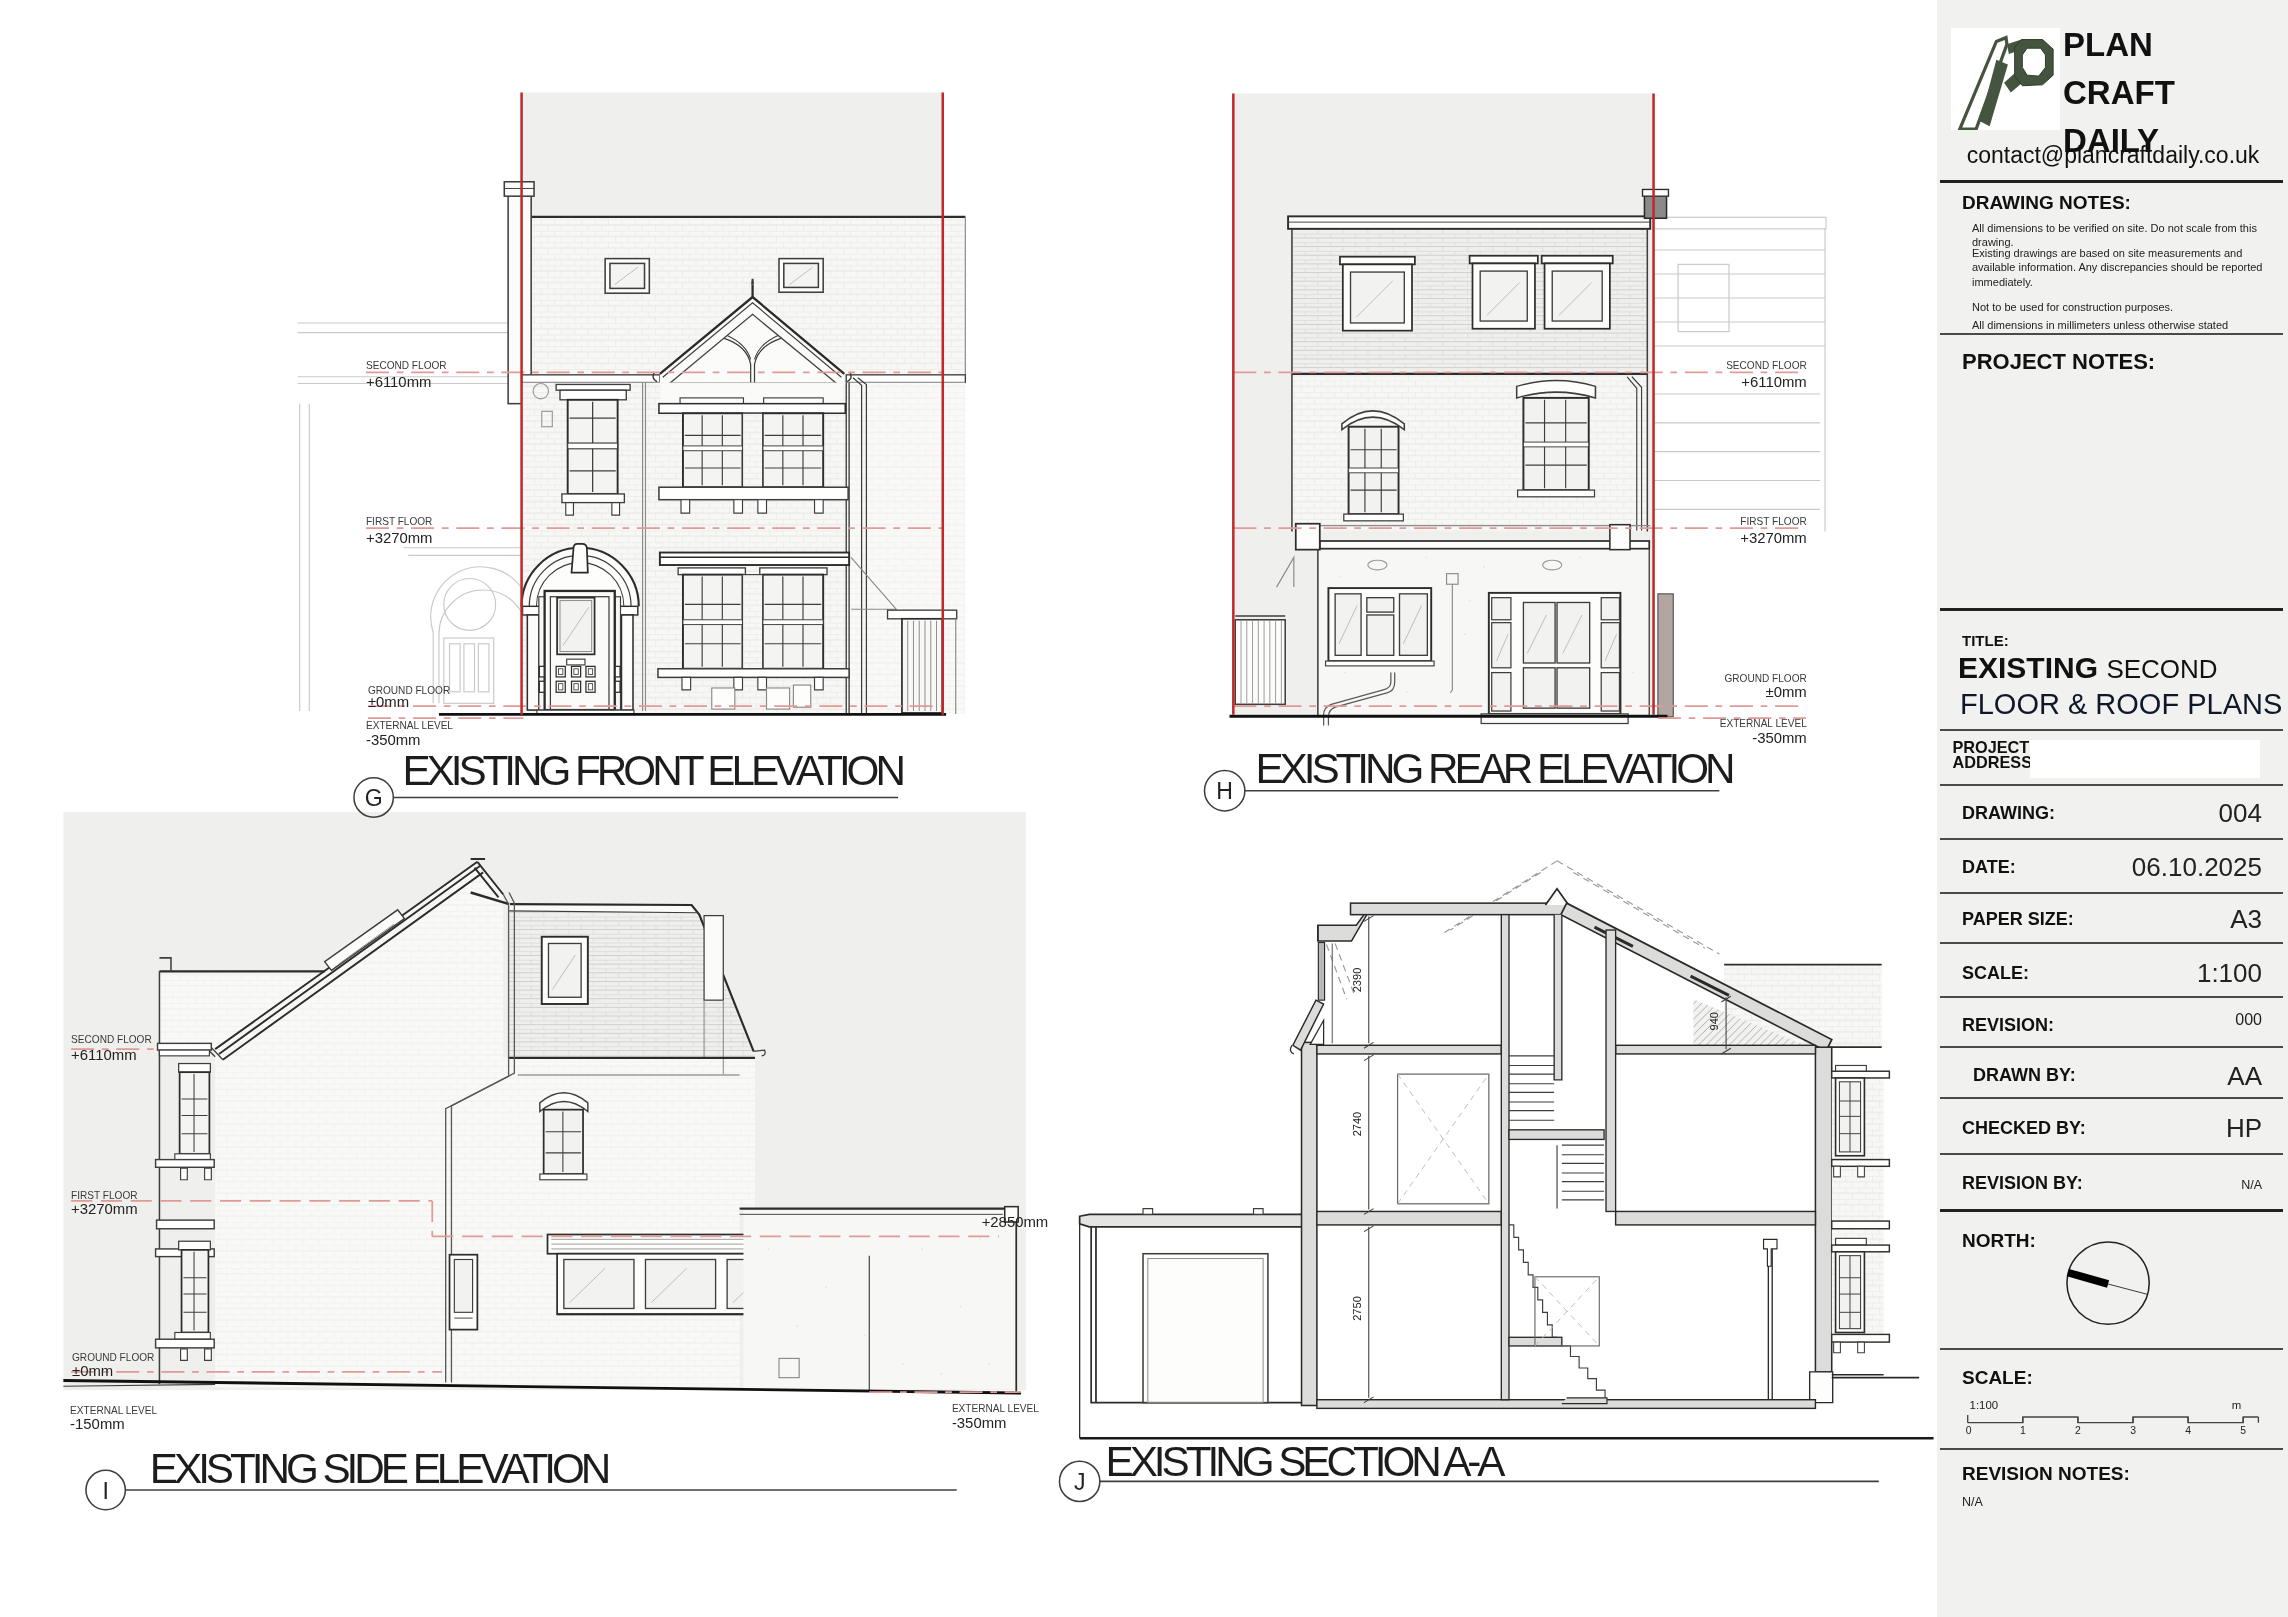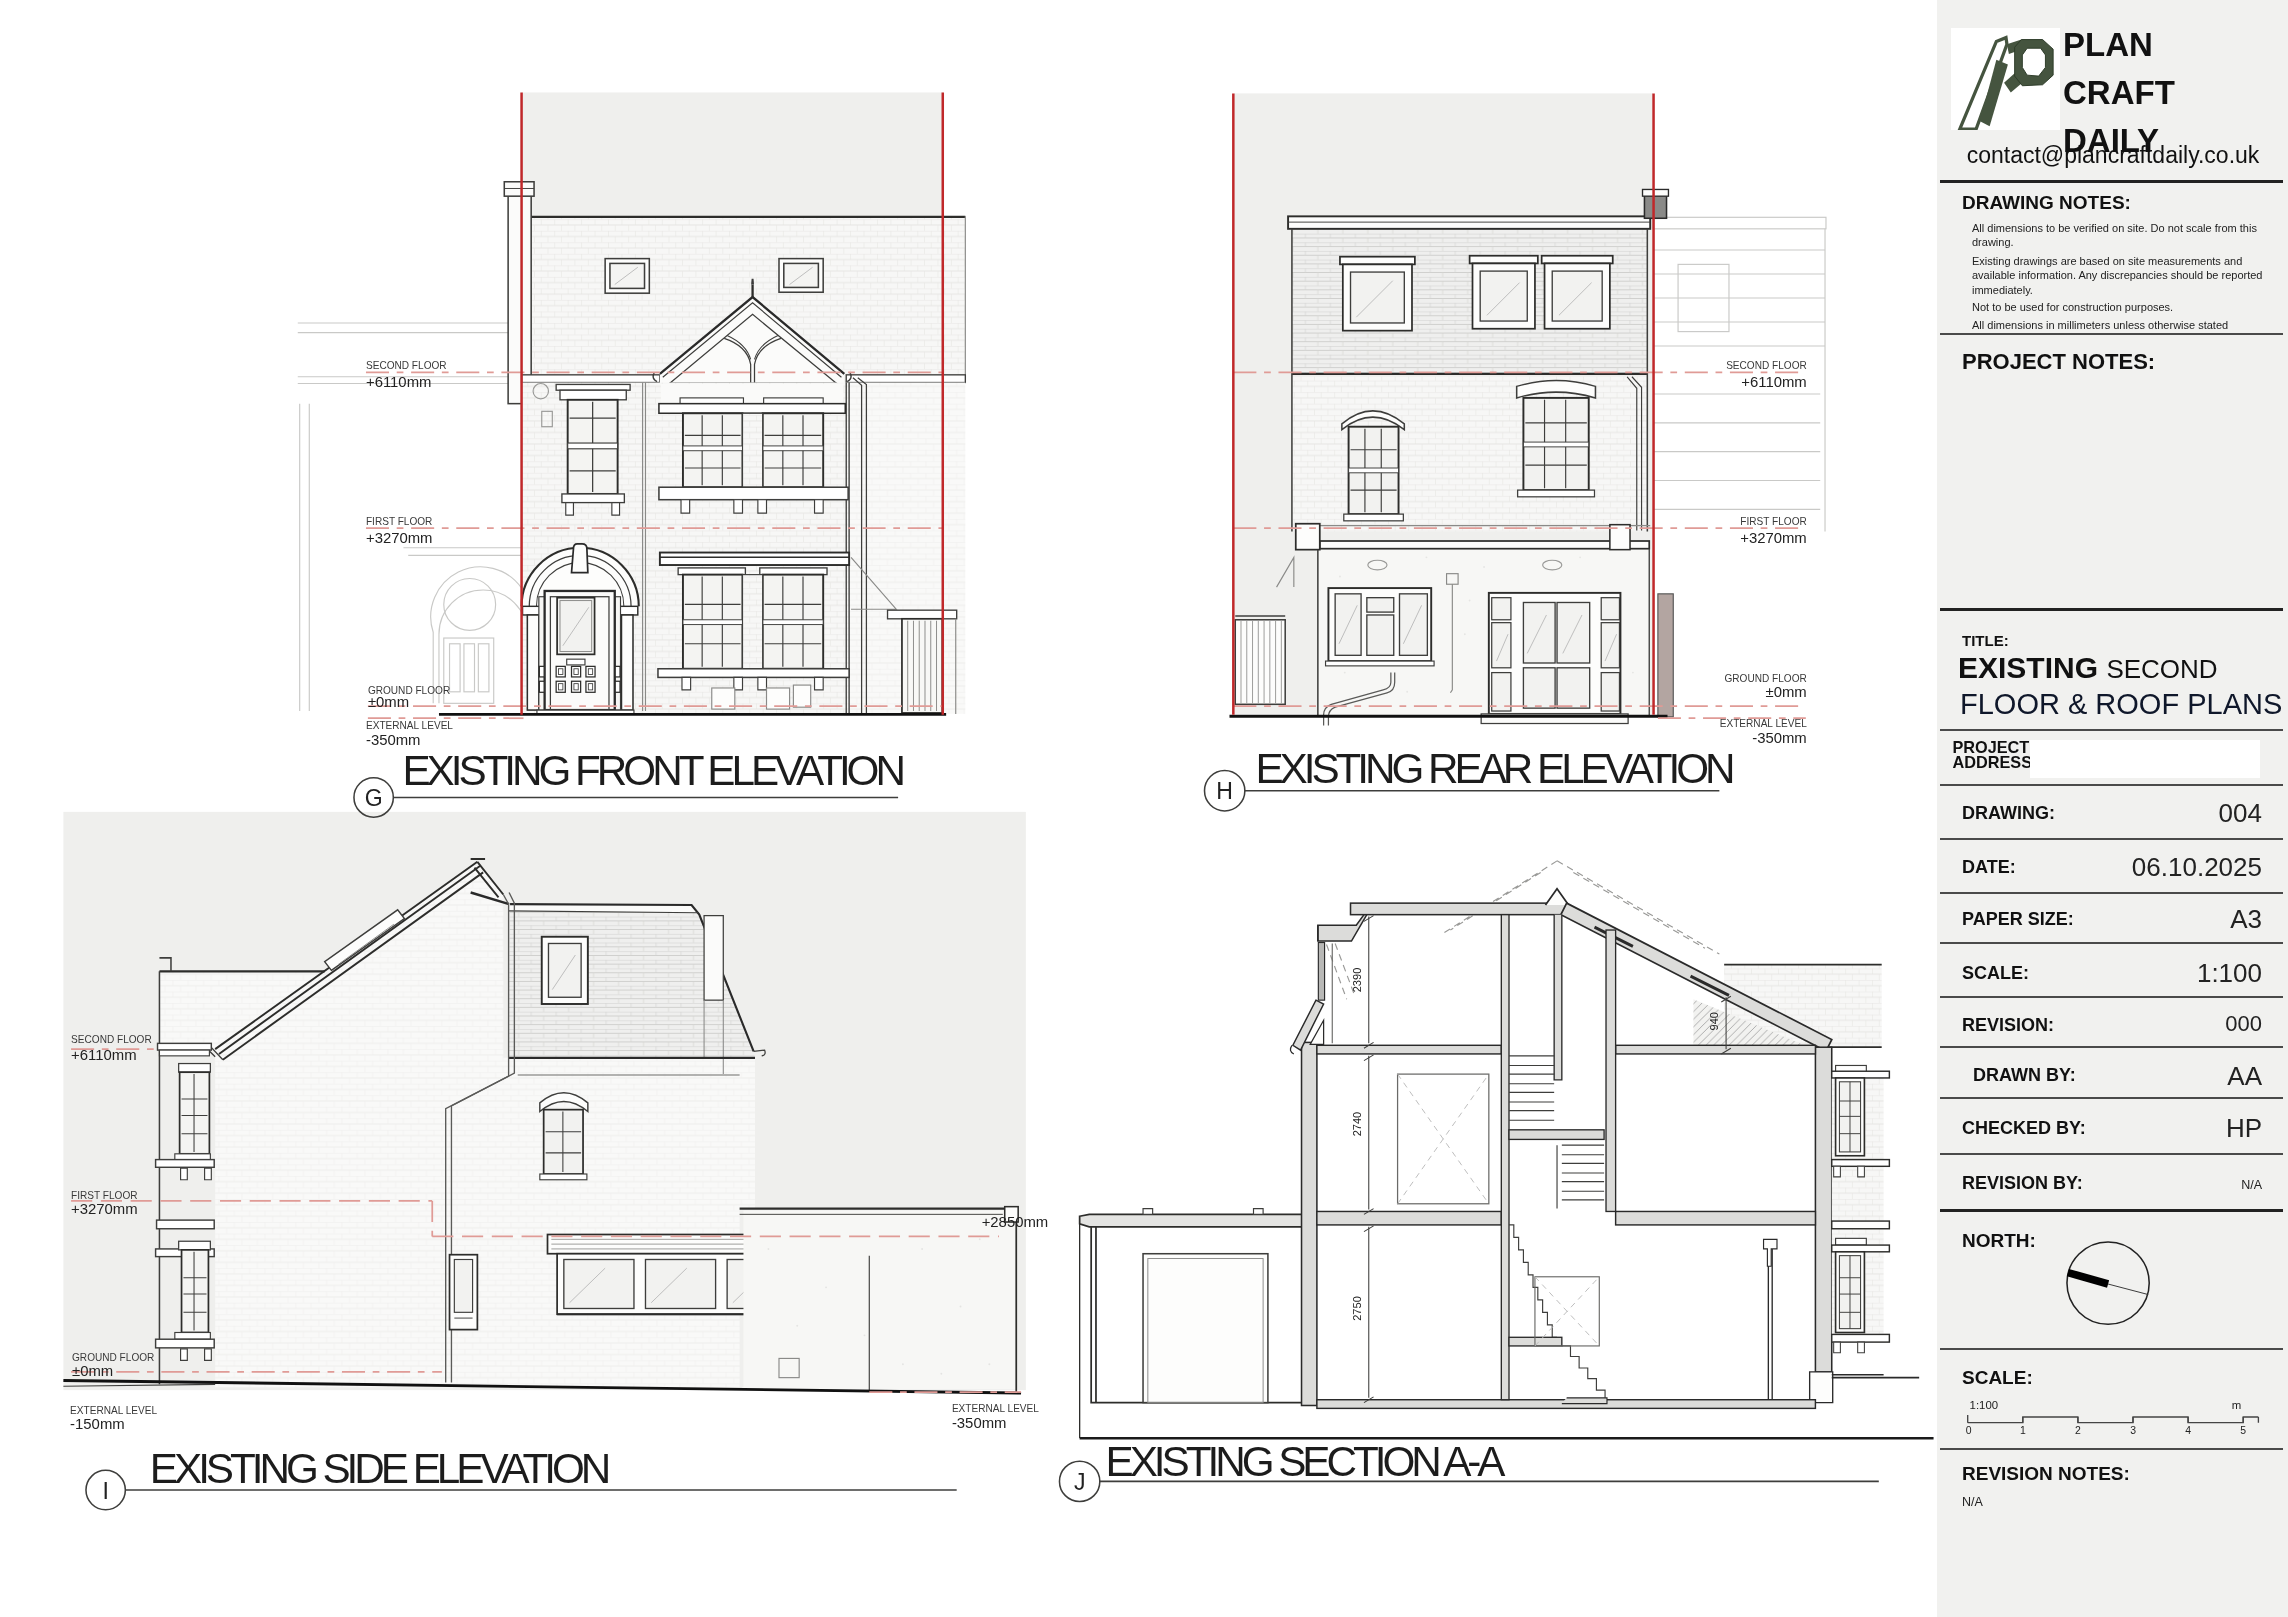--- a/index.html
+++ b/index.html
@@ -604,21 +604,21 @@
     <path d="M47 33 L59 38 L40 102 L30 97 Z" fill="#45543f"></path>
     <path d="M58 17 L73 12 L74 22 L60 27 Z" fill="#45543f"></path>
     <path d="M66 47 L74 57 L62 67 L55 57 Z" fill="#45543f"></path>
     <path fill-rule="evenodd" d="M73 12 L95 12 L106 22 L106 49 L95 59 L74 60 L66 50 L66 20 Z M79 21 L93 21 L98 28 L98 41 L91 50 L79 49 L74 41 L74 28 Z" fill="#45543f" stroke="#2c3a28" stroke-width="1"></path>
   </svg>
   <div class="lbl" style="left:126px;top:21px;font-size:33px;line-height:48px;letter-spacing:0px;">PLAN<br>CRAFT<br>DAILY</div>
   <div style="position:absolute;left:0;top:142px;width:352px;text-align:center;font-size:23px;color:#111;">contact@plancraftdaily.co.uk</div>
   <div class="rule" style="top:180px;height:2.9px;background:#222;"></div>
   <div class="lbl" style="left:25px;top:192px;font-size:19px;">DRAWING NOTES:</div>
   <div class="note" style="top:221px;">All dimensions to be verified on site. Do not scale from this drawing.</div>
-  <div class="note" style="top:254px;">Existing drawings are based on site measurements and available information. Any discrepancies should be reported immediately.</div>
+  <div class="note" style="top:246px;">Existing drawings are based on site measurements and available information. Any discrepancies should be reported immediately.</div>
   <div class="note" style="top:300px;">Not to be used for construction purposes.</div>
   <div class="note" style="top:318px;">All dimensions in millimeters unless otherwise stated</div>
   <div class="rule" style="top:333px;"></div>
   <div class="lbl" style="left:25px;top:349px;font-size:22px;">PROJECT NOTES:</div>
   <div class="rule" style="top:608px;height:2.9px;background:#222;"></div>
   <div class="lbl" style="left:25px;top:632px;font-size:15px;">TITLE:</div>
   <div style="position:absolute;left:21px;top:651px;font-size:30px;color:#111;"><b>EXISTING</b> <span style="font-size:26px;">SECOND</span></div>
   <div style="position:absolute;left:23px;top:688px;font-size:29px;color:#0f172a;">FLOOR &amp; ROOF PLANS</div>
   <div class="rule" style="top:729px;"></div>
   <div class="lbl" style="left:15.4px;top:740px;font-size:16.3px;line-height:15.4px;">PROJECT<br>ADDRESS</div>
@@ -630,21 +630,21 @@
   <div class="lbl" style="left:25px;top:857px;font-size:18px;">DATE:</div>
   <div class="val" style="top:852px;font-size:26px;">06.10.2025</div>
   <div class="rule" style="top:892px;"></div>
   <div class="lbl" style="left:25px;top:909px;font-size:18px;">PAPER SIZE:</div>
   <div class="val" style="top:904px;font-size:26px;">A3</div>
   <div class="rule" style="top:942px;"></div>
   <div class="lbl" style="left:25px;top:963px;font-size:18px;">SCALE:</div>
   <div class="val" style="top:958px;font-size:26px;">1:100</div>
   <div class="rule" style="top:996px;"></div>
   <div class="lbl" style="left:25px;top:1015px;font-size:18px;">REVISION:</div>
-  <div class="val" style="top:1011px;font-size:22px;">000</div>
+  <div class="val" style="top:1011px;font-size:16px;">000</div>
   <div class="rule" style="top:1046px;"></div>
   <div class="lbl" style="left:36px;top:1065px;font-size:18px;">DRAWN BY:</div>
   <div class="val" style="top:1061px;font-size:26px;">AA</div>
   <div class="rule" style="top:1097px;"></div>
   <div class="lbl" style="left:25px;top:1118px;font-size:18px;">CHECKED BY:</div>
   <div class="val" style="top:1113px;font-size:26px;">HP</div>
   <div class="rule" style="top:1153px;"></div>
   <div class="lbl" style="left:25px;top:1173px;font-size:18px;">REVISION BY:</div>
   <div class="val" style="top:1178px;font-size:12.5px;">N/A</div>
   <div class="rule" style="top:1209px;height:2.9px;background:#222;"></div>

